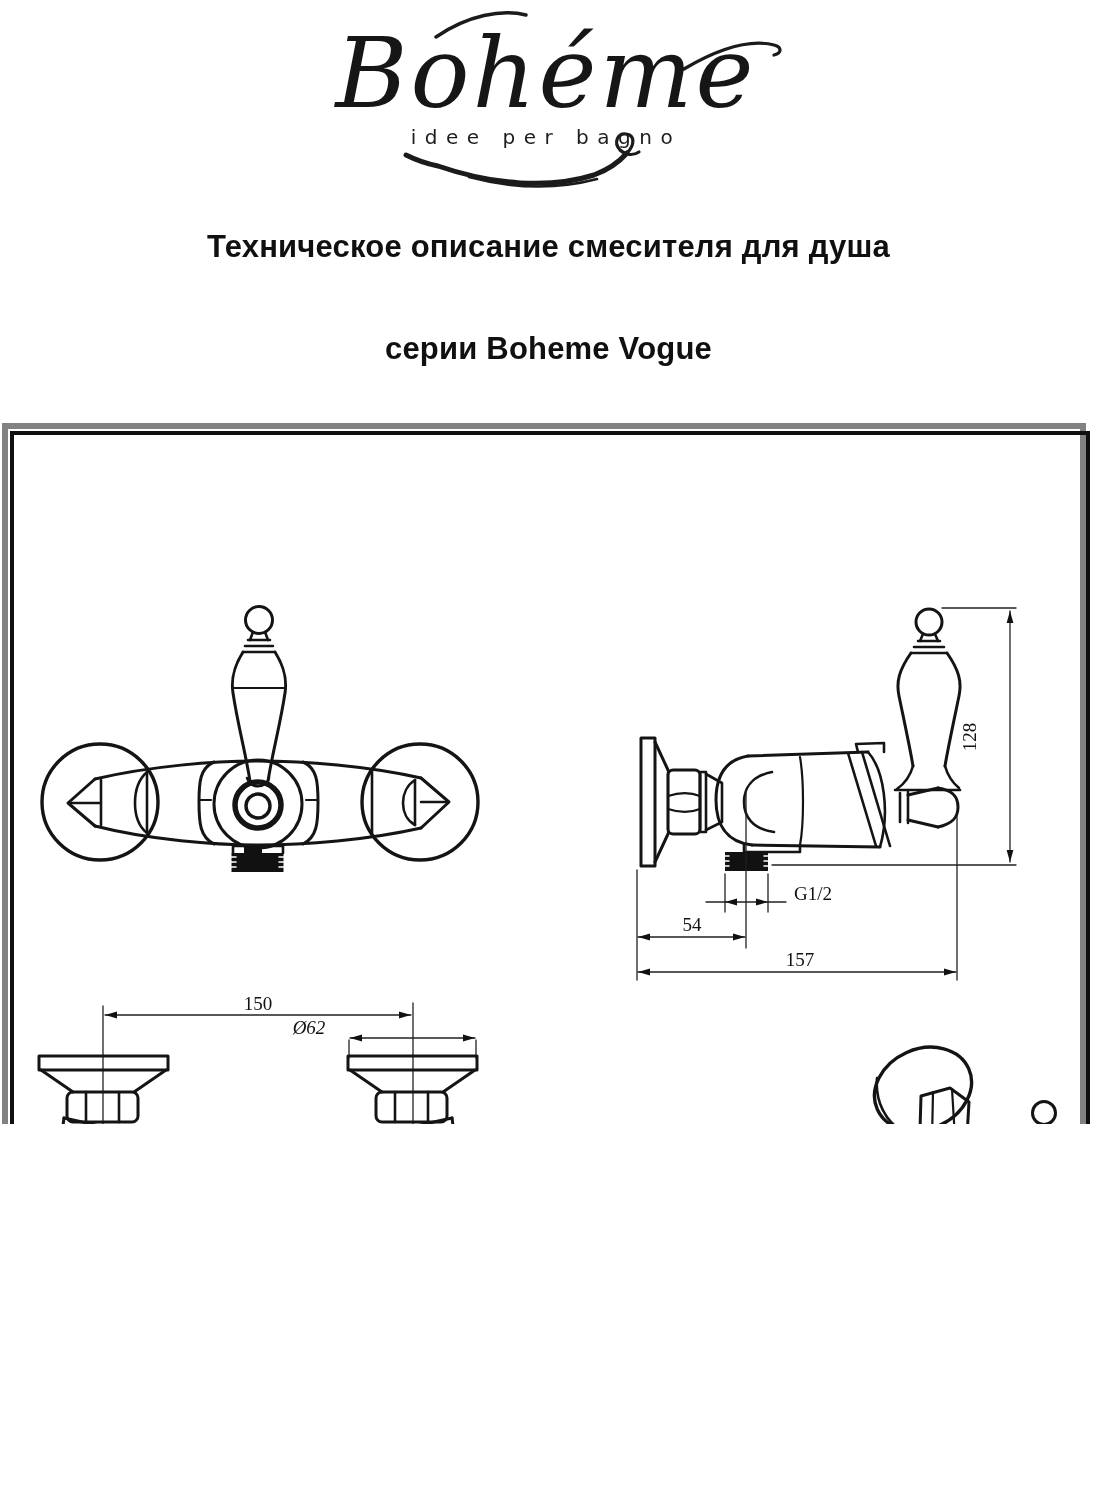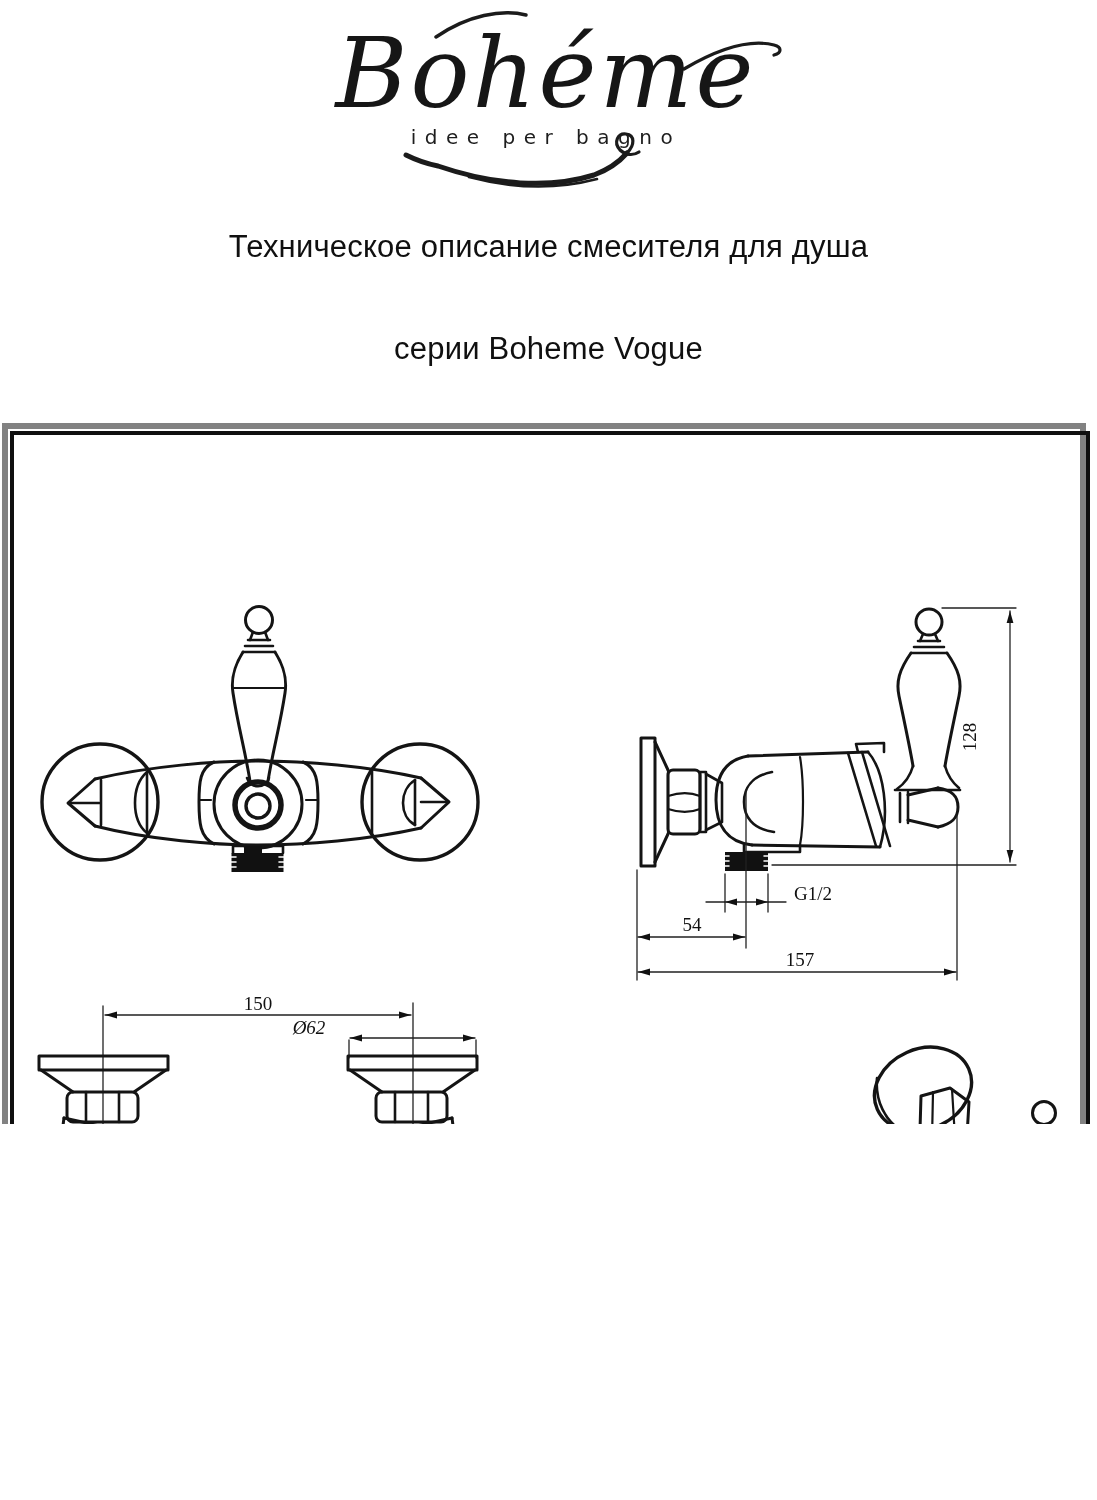--- a/index.html
+++ b/index.html
@@ -2,21 +2,21 @@
 <html><head>
 <meta charset="utf-8">
 <style>
   html,body{margin:0;padding:0;background:#ffffff;}
   #page{position:relative;width:1097px;height:1124px;background:#ffffff;overflow:hidden;
         font-family:"Liberation Sans",sans-serif;}
   
   #logo{position:absolute;left:288px;top:2px;width:520px;height:200px;}
   
   .title-line{position:absolute;left:0;width:1097px;text-align:center;color:#101010;
-              font-family:"Liberation Sans",sans-serif;font-size:31px;letter-spacing:.2px;}
+              font-family:"Liberation Sans",sans-serif;font-size:31px;letter-spacing:.2px;font-weight:bold;}
   #title1{top:229px;}
   #title2{top:299px;margin-top:32px;}
   
   #frame-gray{position:absolute;left:2px;top:423px;width:1084px;height:1018px;
               border:6px solid #828282;background:#ffffff;box-sizing:border-box;}
   #frame-black{position:absolute;left:10px;top:431px;width:1080px;height:1017px;
                border:4px solid #0f0f0f;background:transparent;box-sizing:border-box;}
   #draw{position:absolute;left:14px;top:435px;}
   
   #draw *{fill:none;stroke:#141414;stroke-width:3;stroke-linecap:round;stroke-linejoin:round;}

